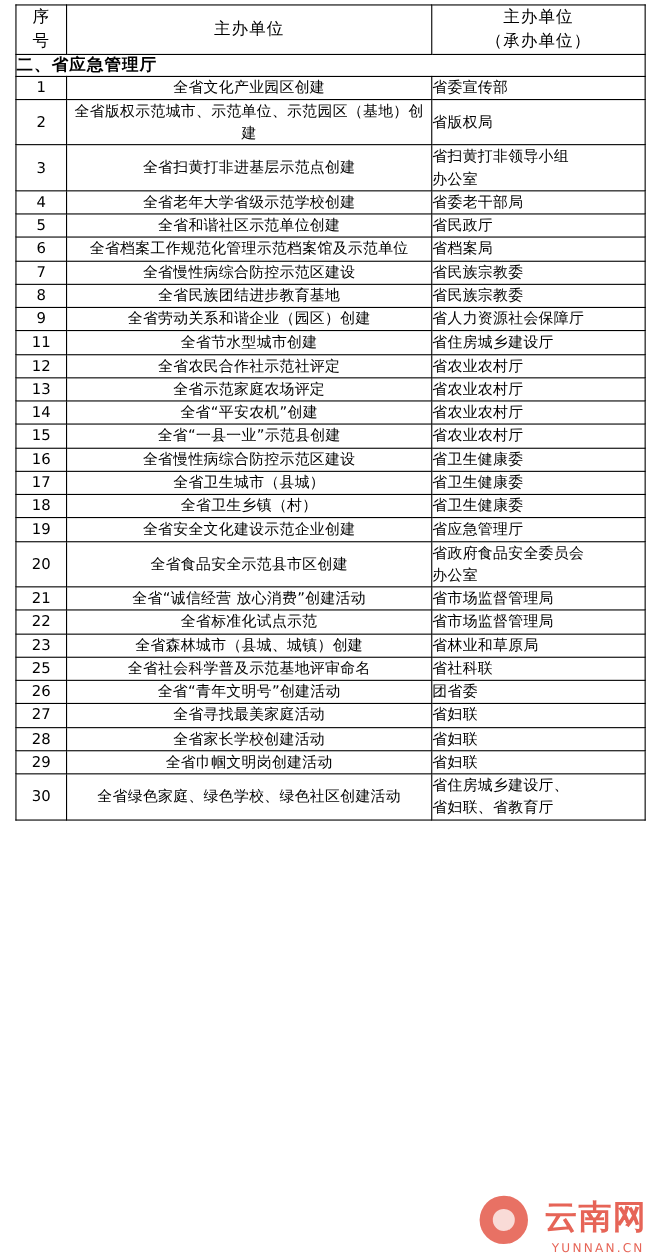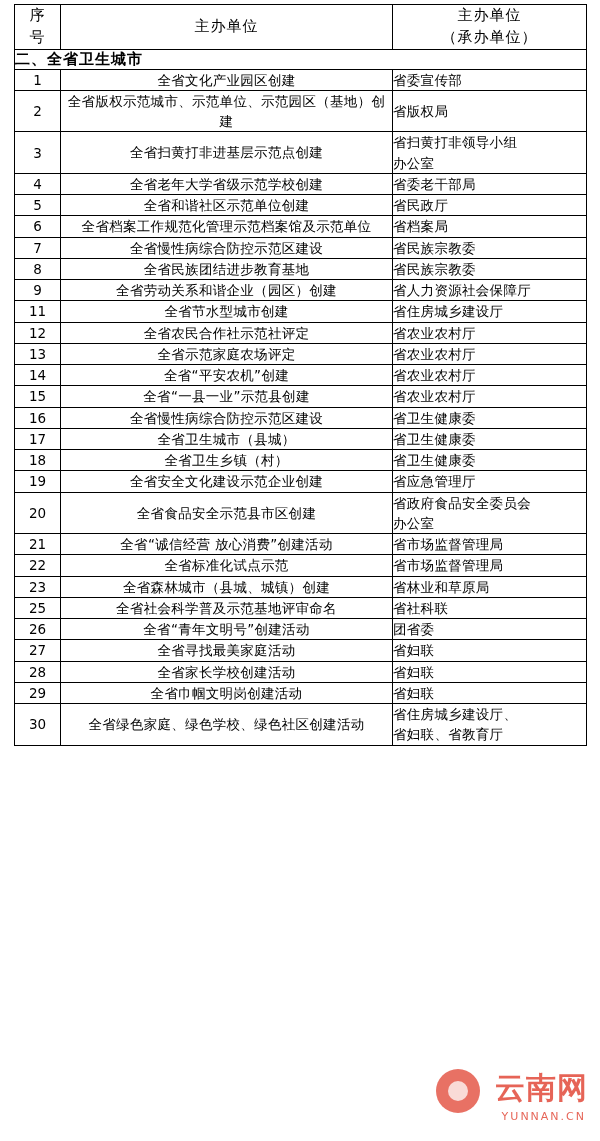--- a/index.html
+++ b/index.html
@@ -80,21 +80,21 @@
     padding: 5px 4px;
     line-height: 1.5;
     letter-spacing: 0.3px;
   }
   .org-cell .ln { display: block; }
 
   
   .watermark {
     position: absolute;
     right: 8px;
-    bottom: 18px;
+    bottom: 0;
     width: 170px;
     height: 58px;
     pointer-events: none;
     opacity: 0.85;
   }
   .wm-cloud {
     position: absolute;
     right: 4px;
     bottom: 14px;
     font-size: 30px;
@@ -151,21 +151,21 @@
           <span>序</span>
           <span>号</span>
         </td>
         <td class="hdr-cell">主办单位</td>
         <td class="hdr-cell">
           <span>主办单位</span><br>
           <span>（承办单位）</span>
         </td>
       </tr>
       <tr class="section-row">
-        <td colspan="3">二、全省卫生城市</td>
+        <td colspan="3">二、省应急管理厅</td>
       </tr>
     <tr>
           <td class="seq-cell">1</td>
           <td class="name-cell">全省文化产业园区创建</td>
           <td class="org-cell">
             <span class="ln">省委宣传部</span>
           </td>
         </tr>
         <tr>
           <td class="seq-cell">2</td>

